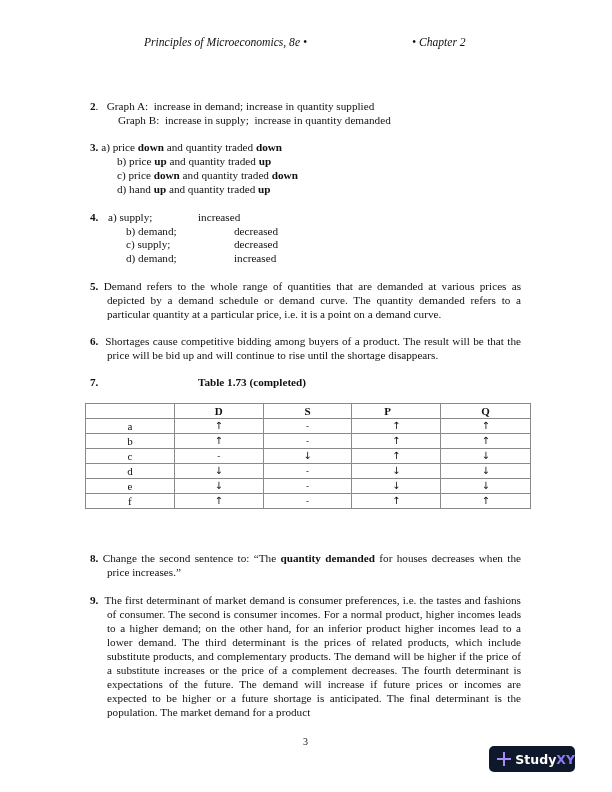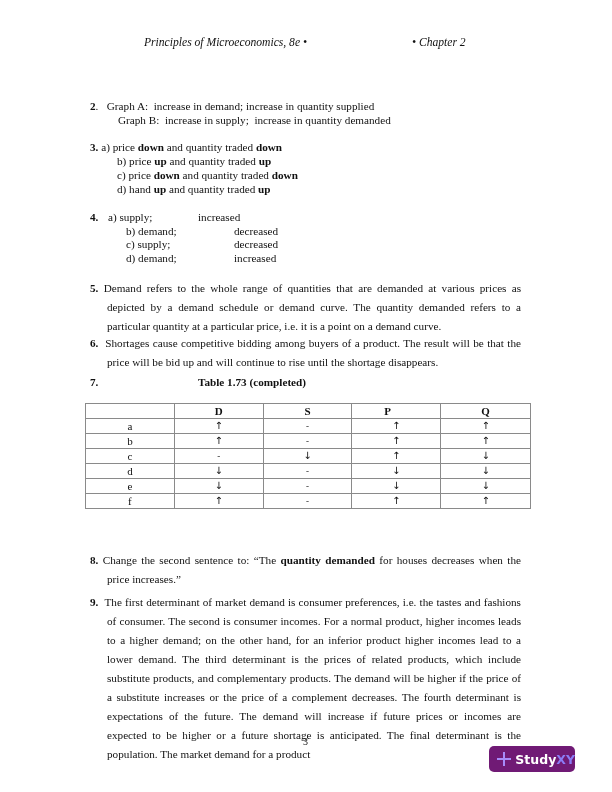--- a/index.html
+++ b/index.html
@@ -2,30 +2,30 @@
 <html><head>
 <meta charset="utf-8">
 <style>
   html, body { margin: 0; padding: 0; background: #ffffff; }
   body { width: 612px; height: 792px; position: relative; overflow: hidden;
          font-family: "Liberation Serif", "DejaVu Serif", serif; color: #111; font-size: 11.2px; }
   .abs { position: absolute; }
   .header { top: 36px; font-style: italic; font-size: 11.6px; white-space: pre; }
   .line { position: absolute; white-space: pre; line-height: 13px; }
   b { font-weight: bold; }
-  .para { position: absolute; left: 91px; width: 431px; line-height: 19px; text-align: justify; }
+  .para { position: absolute; left: 91px; width: 431px; line-height: 14px; text-align: justify; }
   table.t { position: absolute; left: 85px; top: 403px; width: 446px; border-collapse: collapse;
             font-size: 11px; }
   table.t td, table.t th { border: 1px solid #8a8a8a; height: 14px; padding: 0; text-align: center;
             line-height: 14px; }
   table.t th { font-weight: bold; }
   table.t th.p { text-align: left; padding-left: 32px; }
   .arrow { font-family: "DejaVu Sans", sans-serif; font-size: 10px; }
   .dash { font-size: 9px; }
-  .badge { position: absolute; left: 489px; top: 746px; width: 86px; height: 26px; background: #701a75;
+  .badge { position: absolute; left: 489px; top: 746px; width: 86px; height: 26px; background: #0f172a;
            border-radius: 5px; display: flex; align-items: center; justify-content: flex-start; }
   .badge .plus { margin-left: 8px; width: 14px; height: 14px; position: relative; }
   .badge .plus:before, .badge .plus:after { content: ""; position: absolute; background: #a78bfa; }
   .badge .plus:before { left: 6px; top: 0; width: 2px; height: 14px; }
   .badge .plus:after { left: 0; top: 6px; width: 14px; height: 2px; }
   .badge .brand { margin-left: 6px; font-family: "DejaVu Sans", sans-serif; font-weight: bold; font-size: 12.5px; color: #ffffff; }
   .badge .brand .xy { color: #8b7cf6; }
 </style>
 </head>
 <body>

